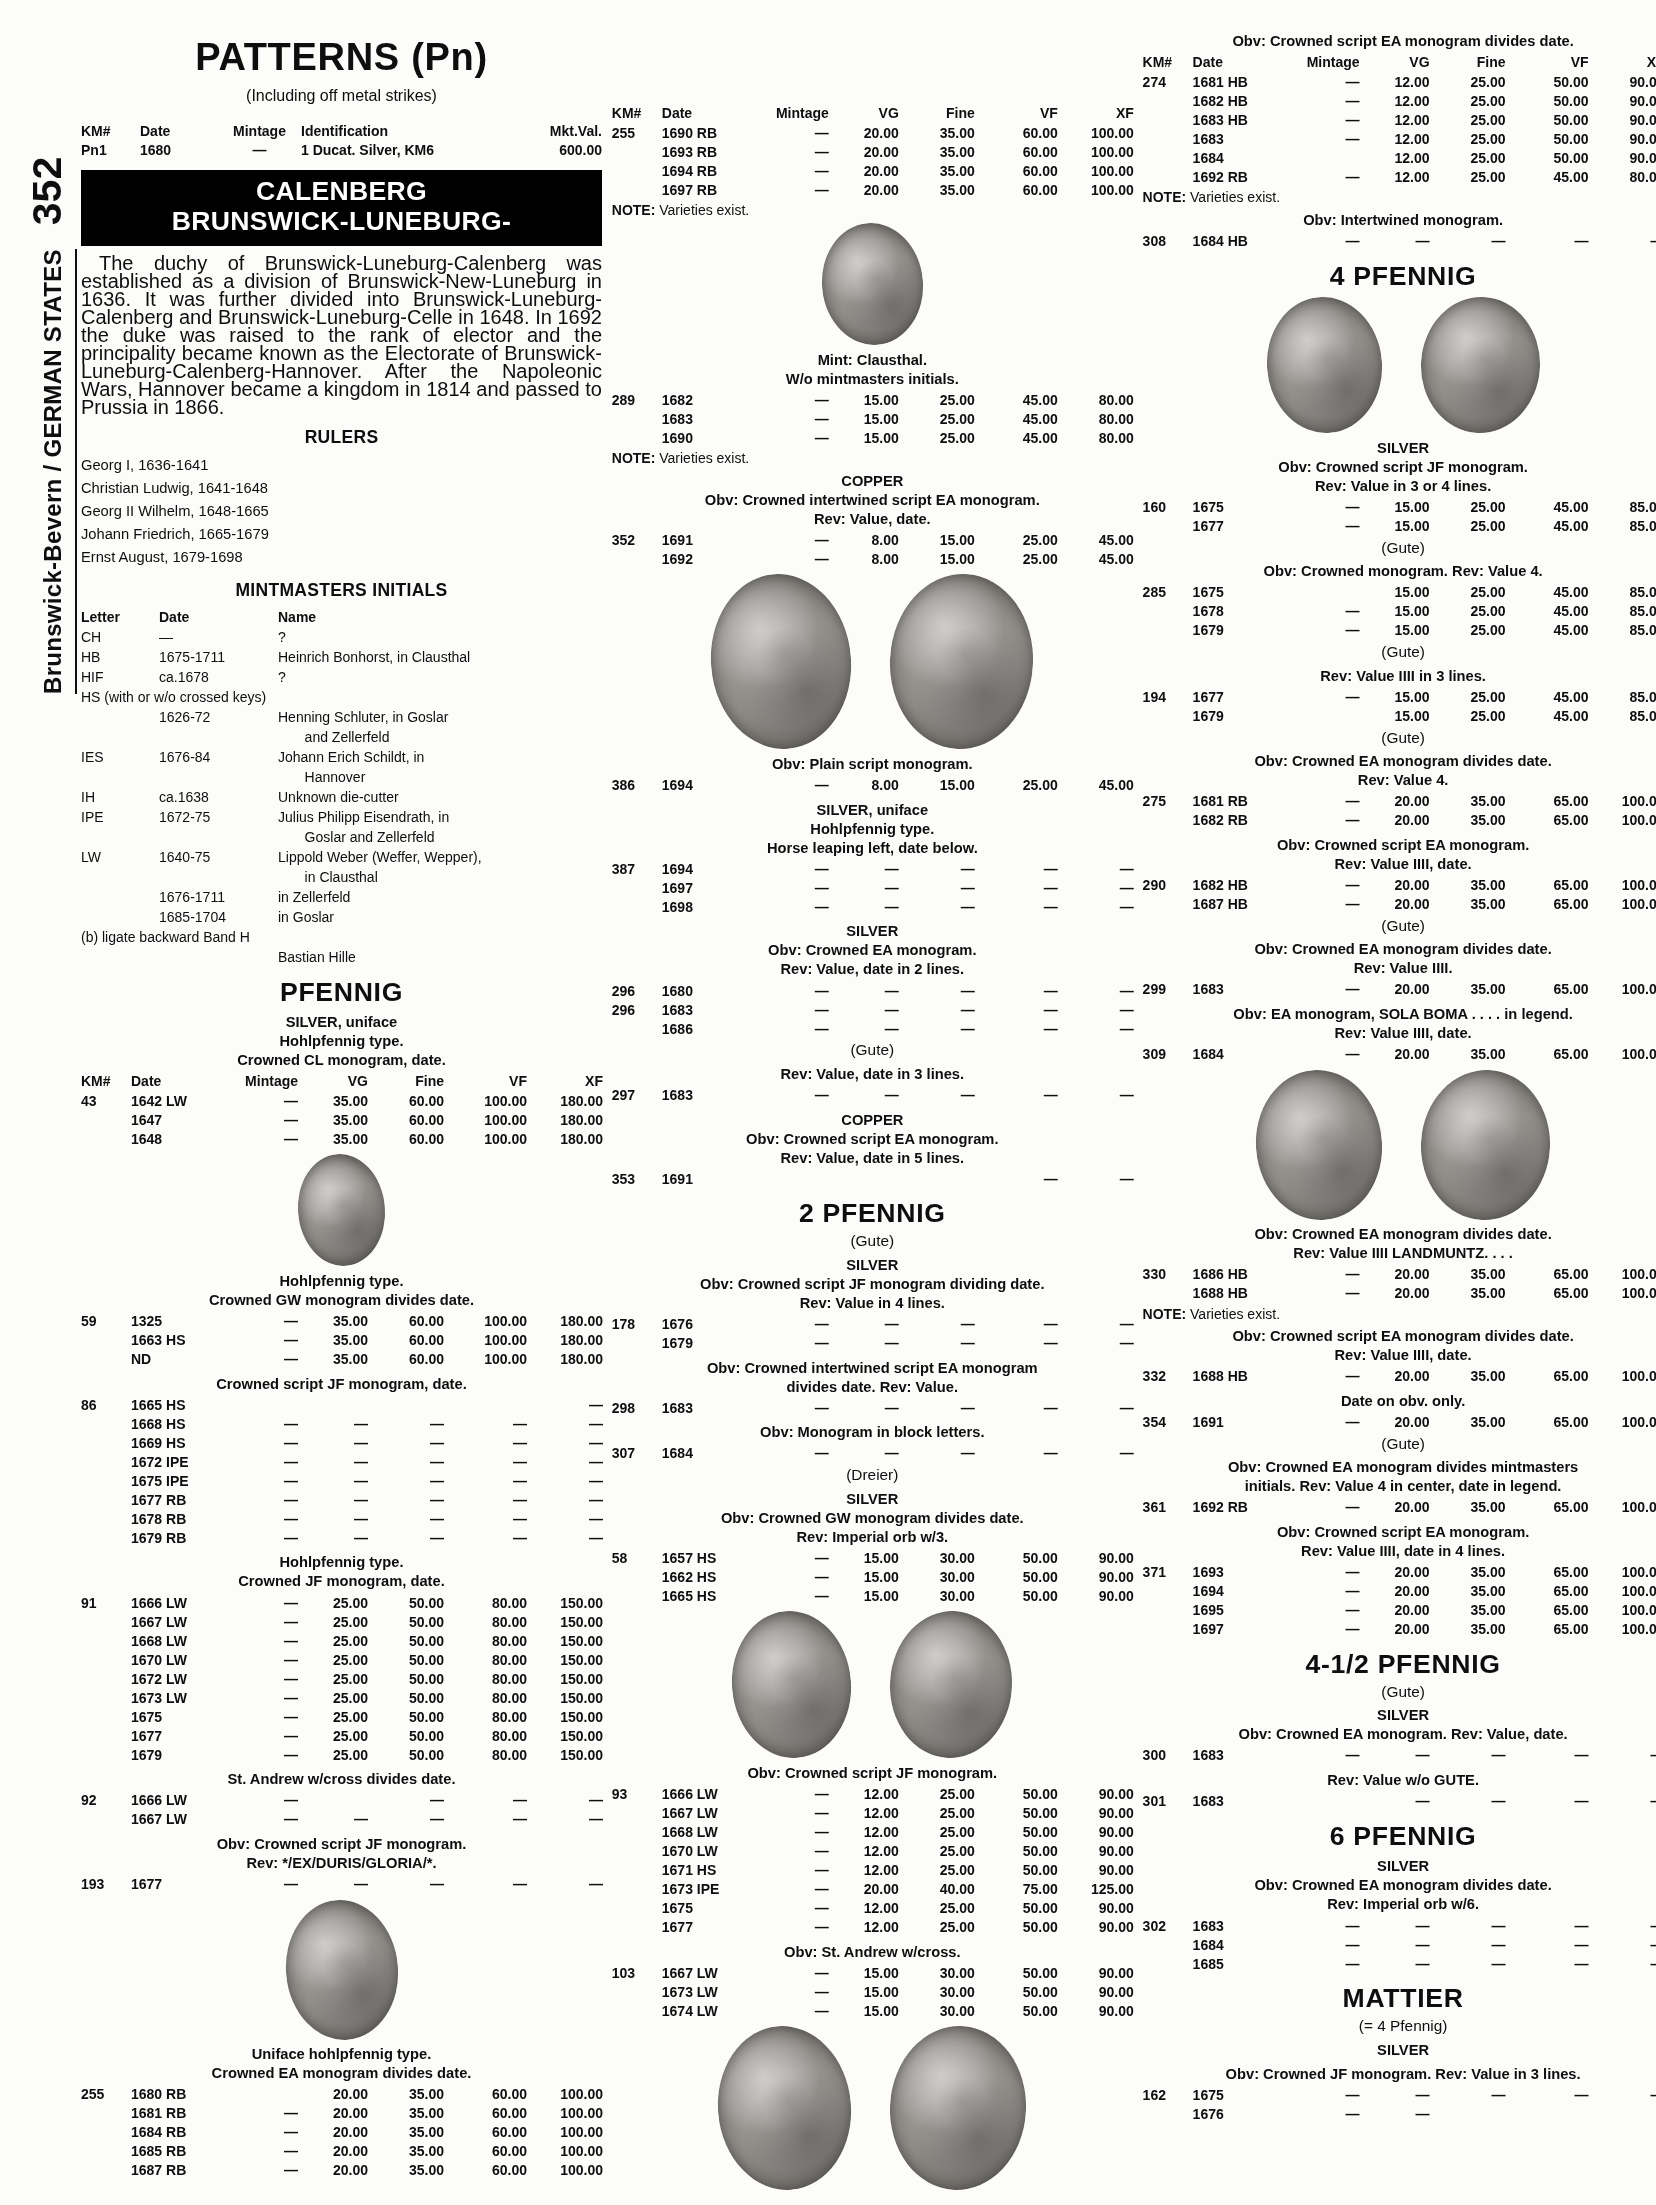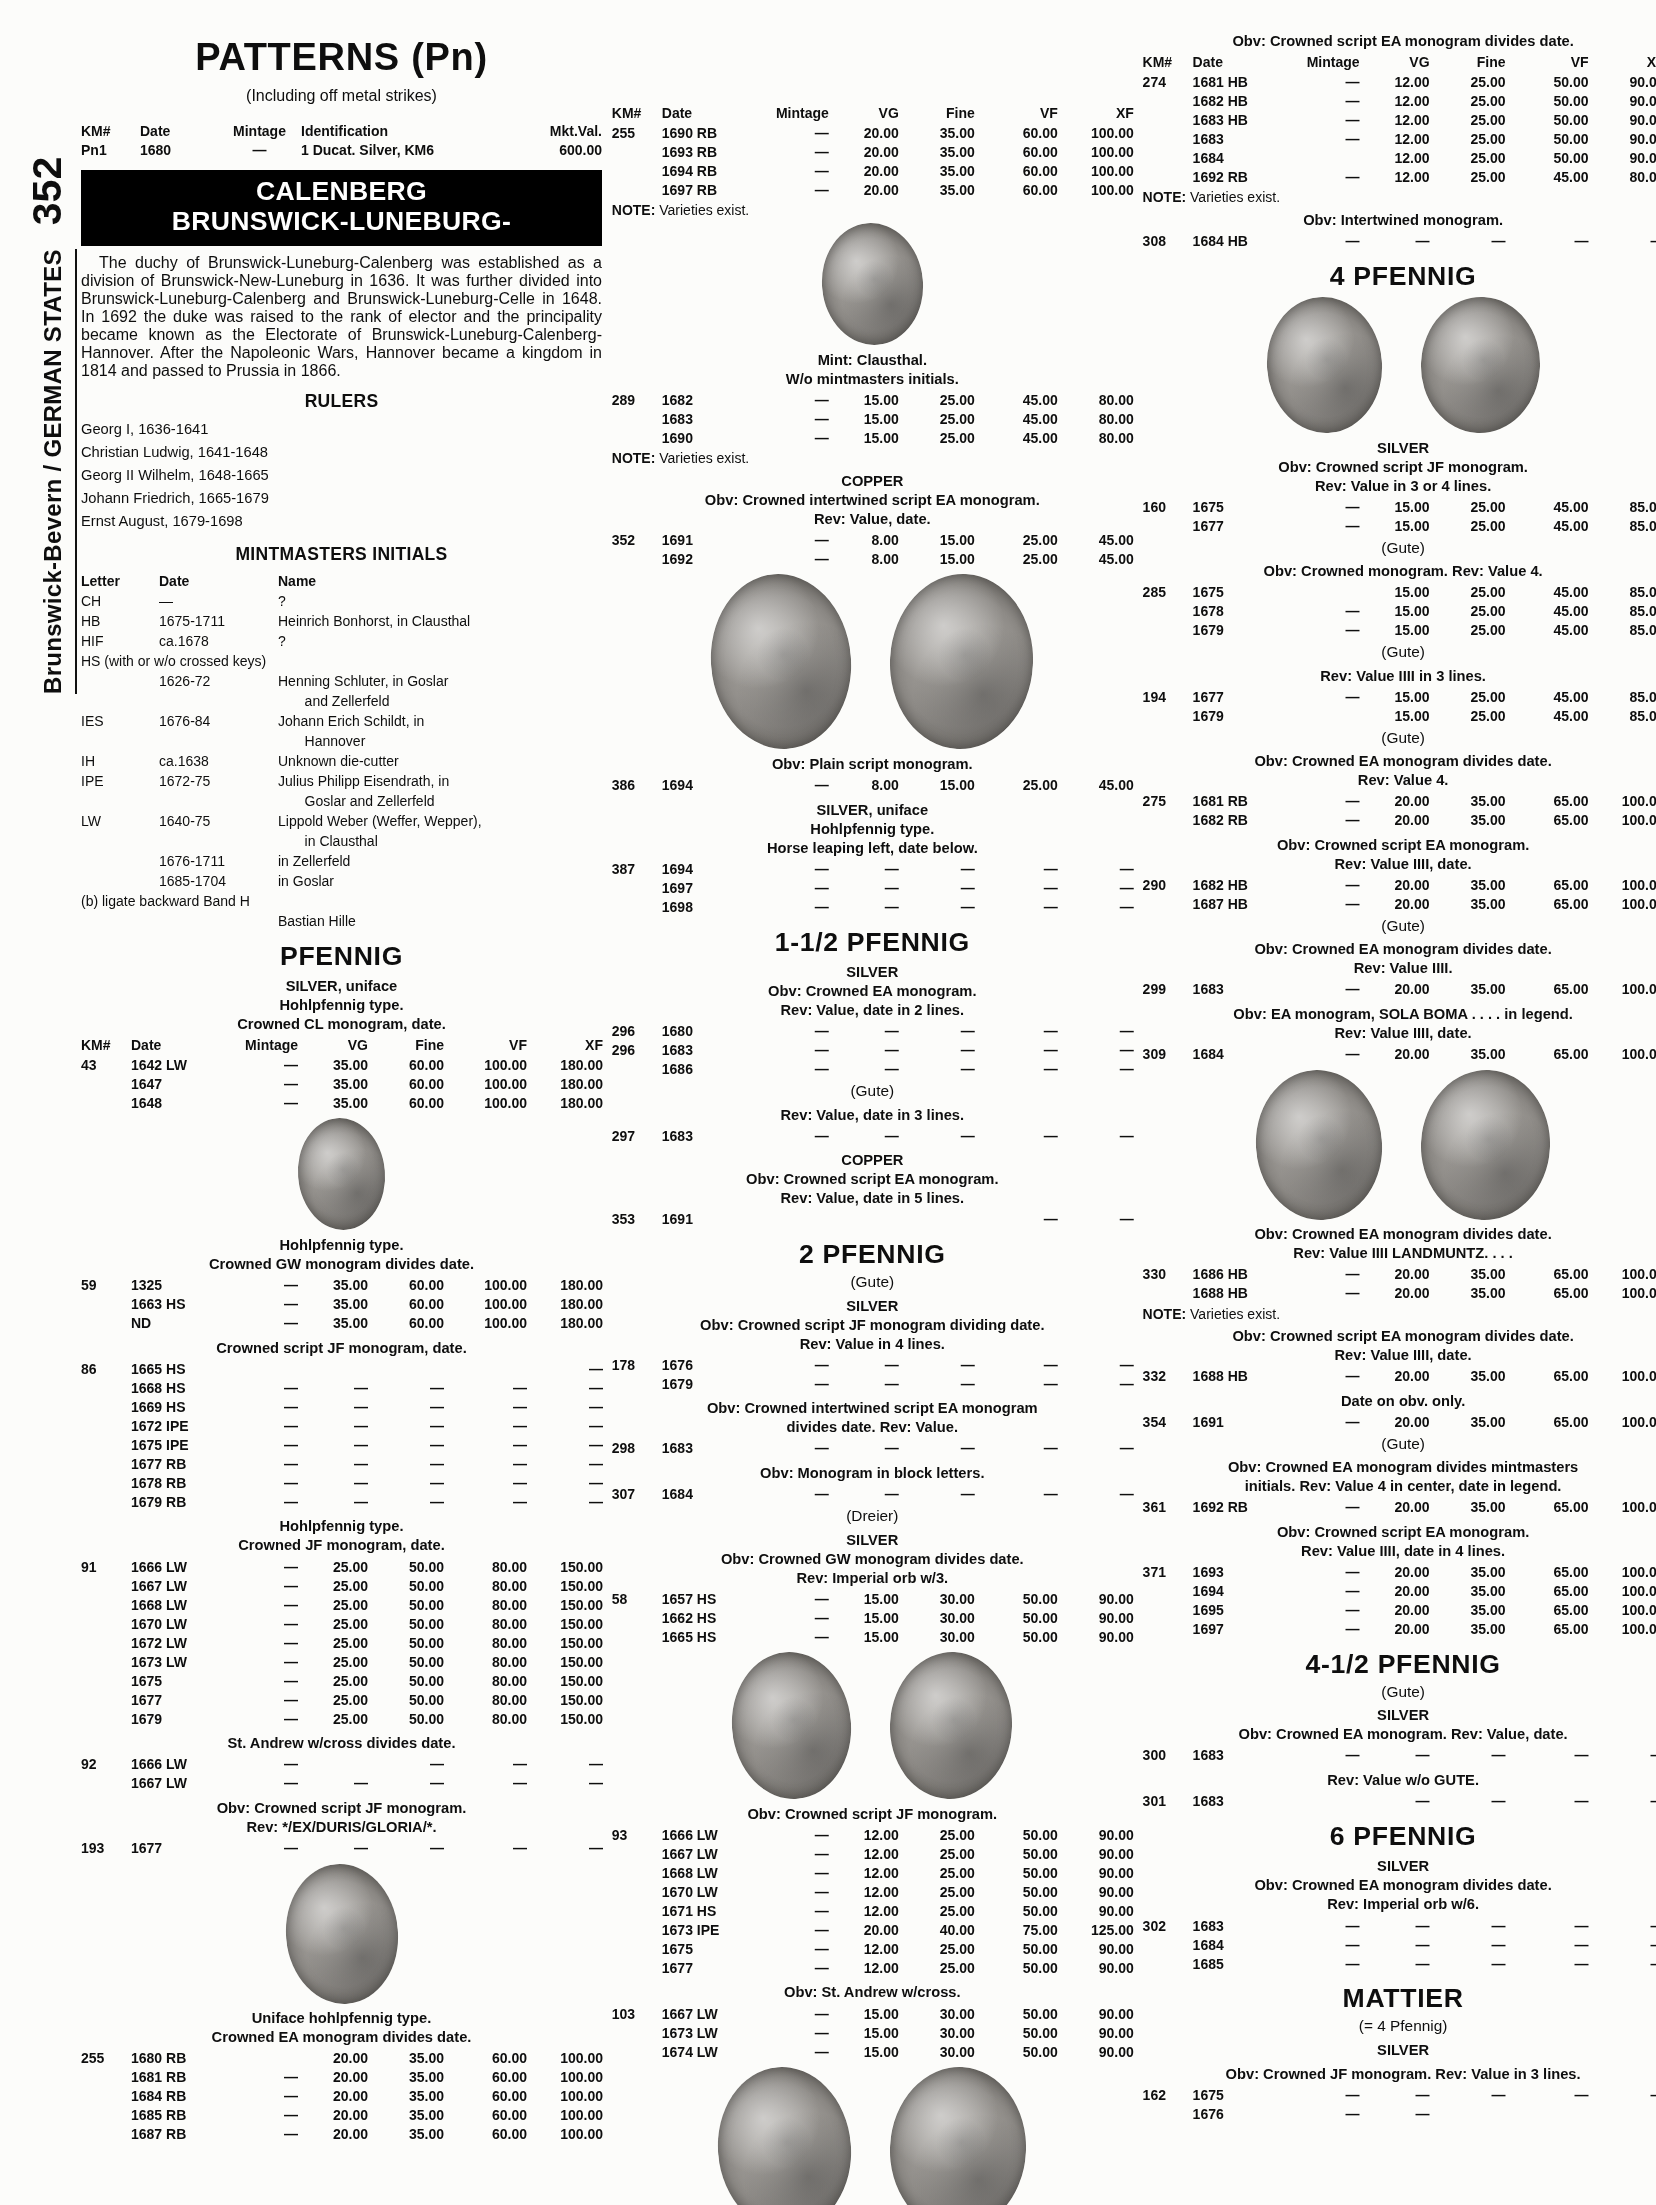--- a/index.html
+++ b/index.html
@@ -19,21 +19,21 @@
   .col-3{padding-top:26.6px;}
   
   .pat-title{font-size:38px;font-weight:bold;text-align:center;letter-spacing:0.7px;}
   .pat-sub{font-size:16px;text-align:center;margin:8.4px 0 17px;}
   .pat-grid{display:grid;grid-template-columns:59px 78px 83px 231px 1fr;font-size:14px;font-weight:bold;line-height:19px;}
   .pat-grid span:nth-child(3){text-align:center;}
   .pat-grid span:nth-child(5){text-align:right;}
   
   .banner{background:#000;color:#fff;text-align:center;font-weight:bold;font-size:26.6px;
           line-height:1.12;padding:7px 2.8px 9px;margin:9.8px 0 8.4px;letter-spacing:0.3px;}
-  .para{font-size:16px;line-height:18px;text-align:justify;text-indent:18px;}
+  .para{font-size:20px;line-height:18px;text-align:justify;text-indent:18px;}
   .cbold{font-size:17.5px;font-weight:bold;text-align:center;margin:11.2px 0 5.6px;letter-spacing:0.3px;}
   .list{font-size:14.7px;line-height:23px;}
   
   .mm{font-size:14px;line-height:20px;margin-top:1.4px;}
   .mmrow{display:grid;grid-template-columns:78px 119px 1fr;}
   .mmhead{font-weight:bold;}
   .mmspan{line-height:20px;}
   .mmcont{padding-left:26.6px;}
   
   .h1{font-size:26.6px;font-weight:bold;text-align:center;margin:9.8px 0 2.8px;letter-spacing:0.7px;}
@@ -682,21 +682,20 @@
           <div class="prow">
             <span></span>
             <span>1698</span>
             <span>—</span>
             <span>—</span>
             <span>—</span>
             <span>—</span>
             <span>—</span>
           </div>
         </div>
-        <div class="h1">1-1/2 PFENNIG</div>
         <div class="sub">
           <div>SILVER</div>
           <div>Obv: Crowned EA monogram.</div>
           <div>Rev: Value, date in 2 lines.</div>
         </div>
         <div class="rows">
           <div class="prow">
             <span>296</span>
             <span>1680</span>
             <span>—</span>

